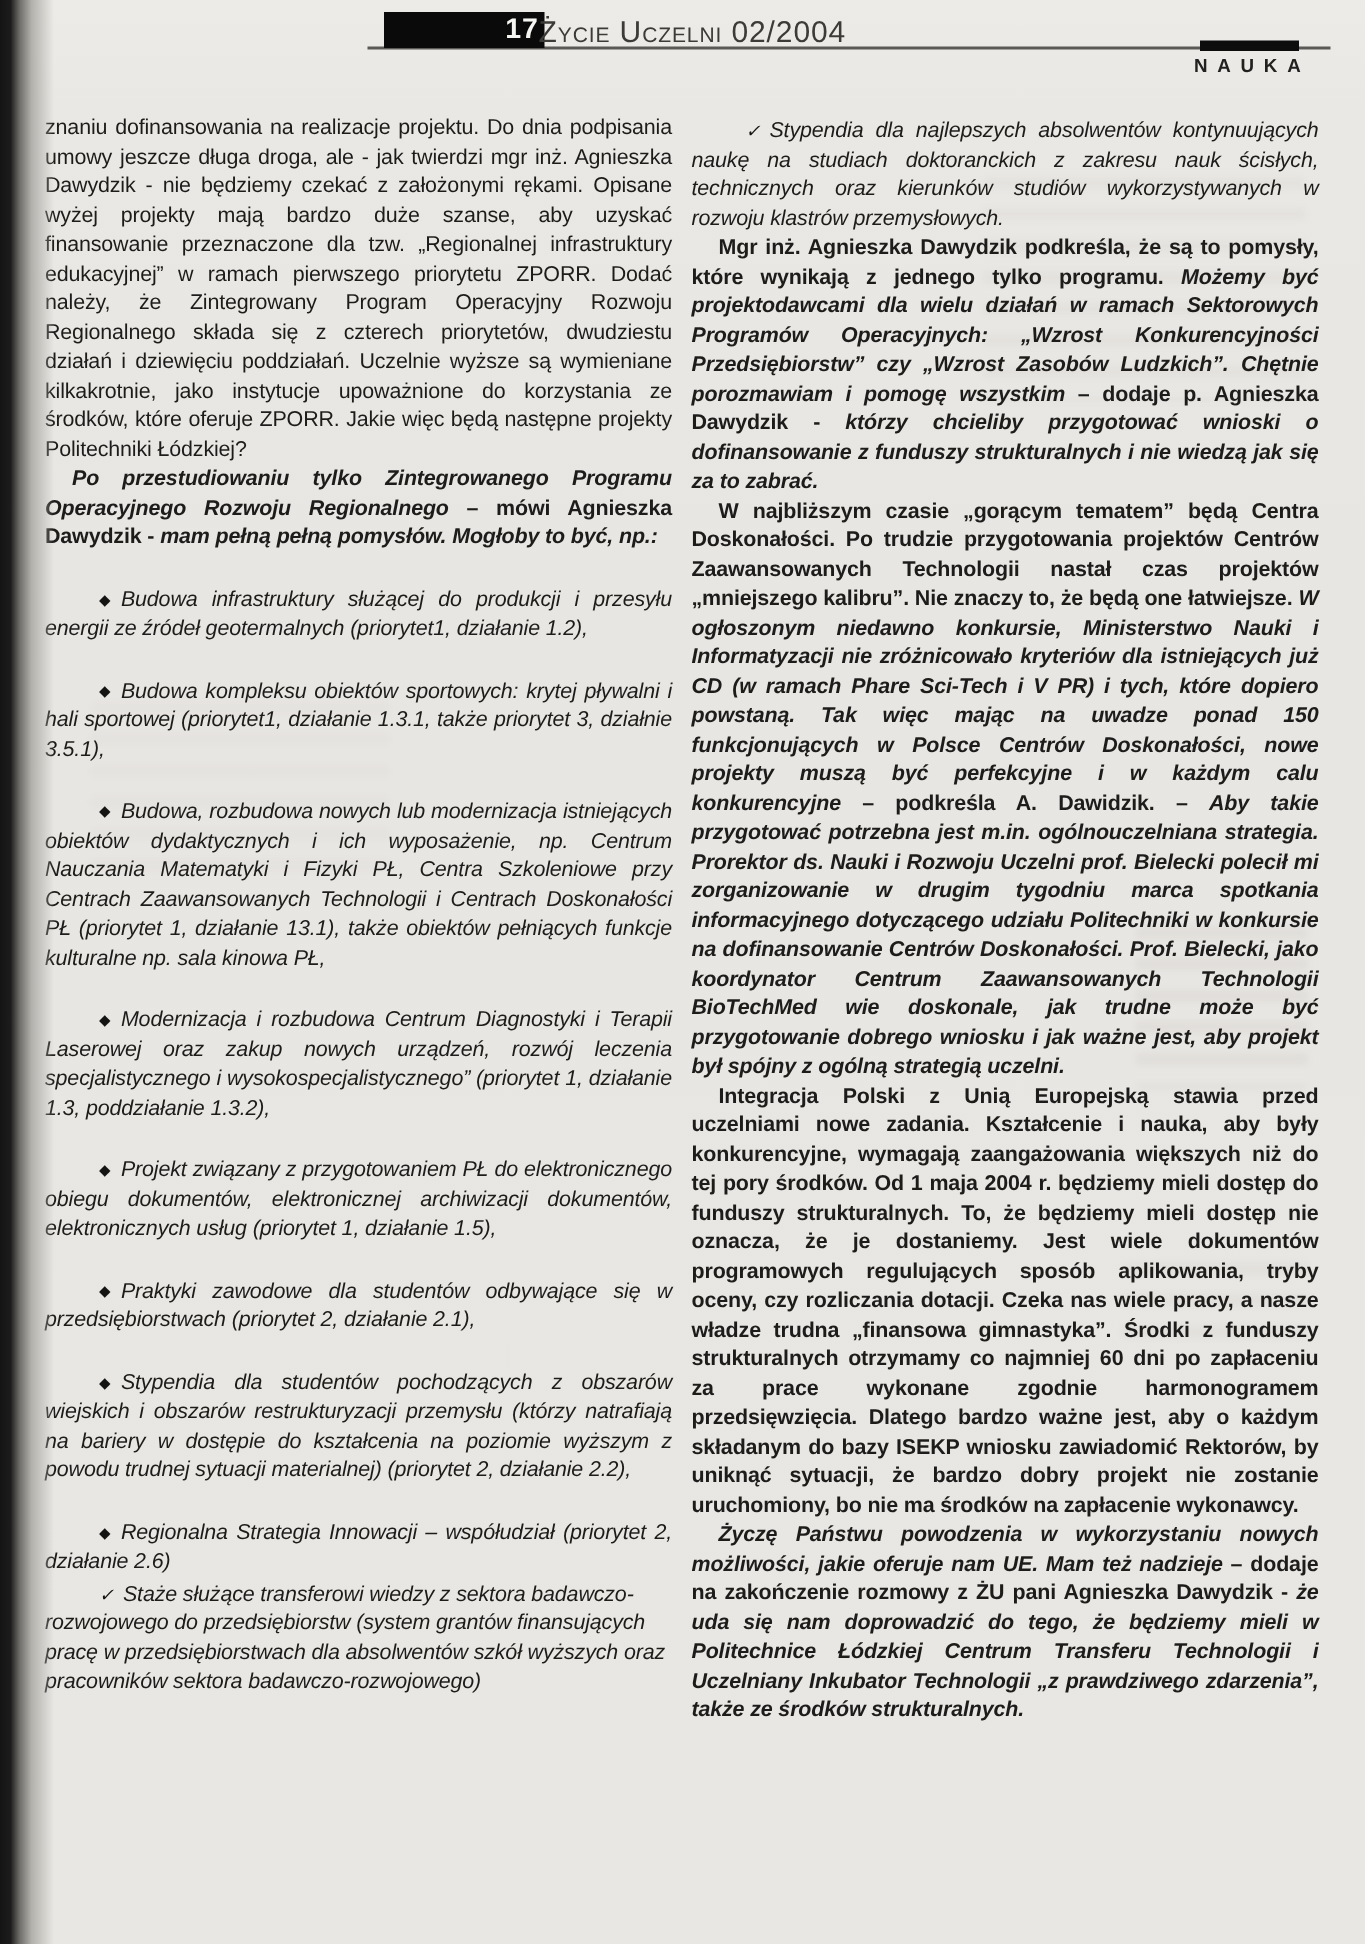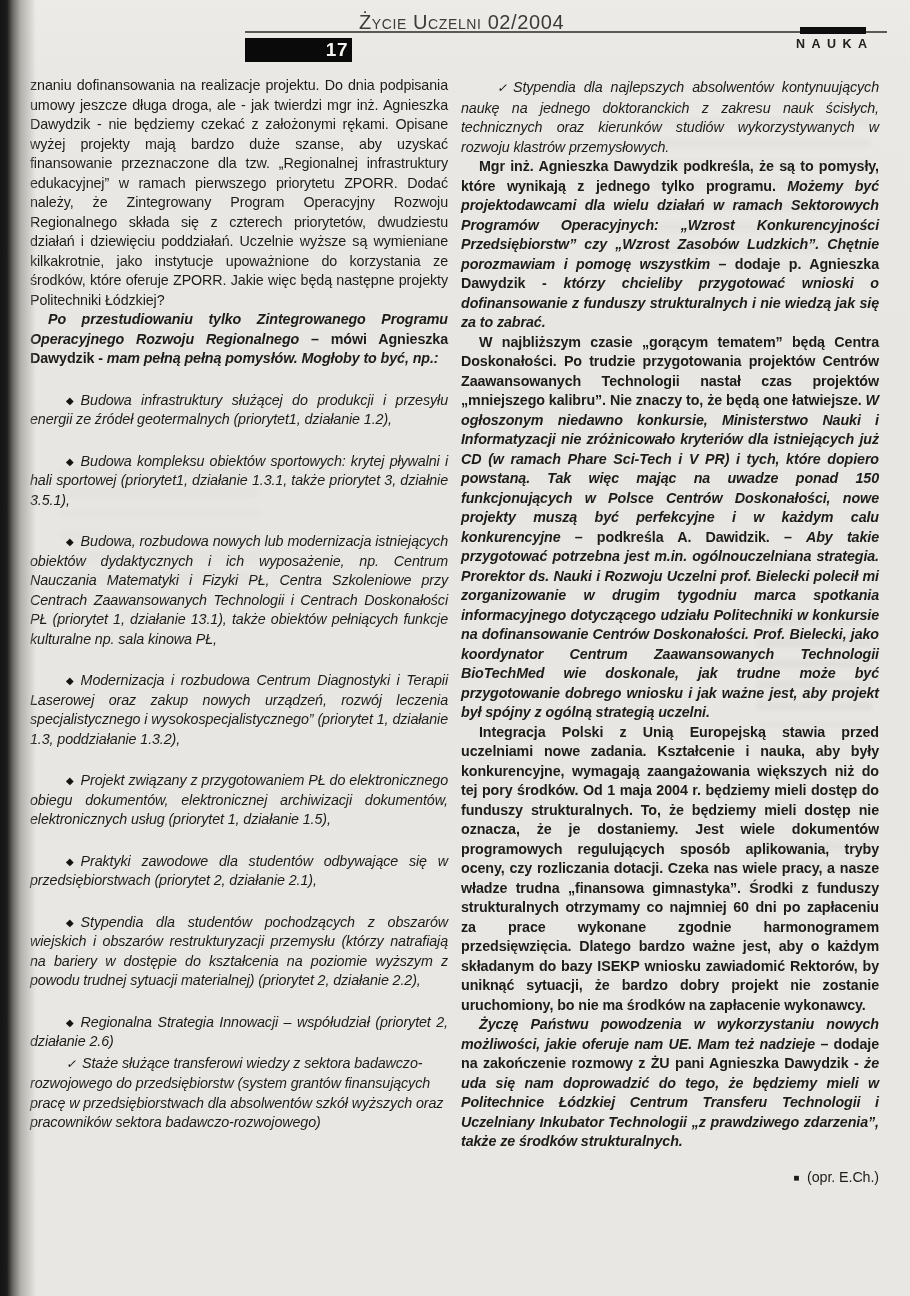--- a/index.html
+++ b/index.html
@@ -15,23 +15,23 @@
     overflow: hidden;
   }
   
   .edge-shadow {
     position: absolute; left: 0; top: 0; width: 36px; height: 100%;
     background: linear-gradient(90deg, #141414 0px, #1c1c1c 7px, #6e6c68 13px, #b3b1ac 21px, rgba(232,230,226,0) 36px);
     z-index: 3;
   }
   
   .pagenum-bar {
-    position: absolute; left: 245px; top: 8px; width: 107px; height: 24px;
+    position: absolute; left: 256px; top: 8px; width: 107px; height: 24px;
     background: #0a0a0a; z-index: 2;
-    display: flex; align-items: center; justify-content: flex-end; margin-top: 30px;
+    display: flex; align-items: center; justify-content: flex-end;
   }
   .pagenum {
     color: #f5f5f2; font-weight: bold; font-size: 19px; padding-right: 4px;
     letter-spacing: 0.5px;
   }
   .mag-title {
     position: absolute; left: 359px; top: 11px; z-index: 2;
     font-variant: small-caps; font-size: 20px; color: #3c3b38; letter-spacing: 0.6px;
   }
   .header-rule {
@@ -104,26 +104,25 @@
         <p class="block bullet"><span class="marker bullet-marker">◆</span><span class="seg i">Budowa kompleksu obiektów sportowych: krytej pływalni i hali sportowej (priorytet1, działanie 1.3.1, także priorytet 3, działnie 3.5.1),</span></p>
         <p class="block bullet"><span class="marker bullet-marker">◆</span><span class="seg i">Budowa, rozbudowa nowych lub modernizacja istniejących obiektów dydaktycznych i ich wyposażenie, np. Centrum Nauczania Matematyki i Fizyki PŁ, Centra Szkoleniowe przy Centrach Zaawansowanych Technologii i Centrach Doskonałości PŁ (priorytet 1, działanie 13.1), także obiektów pełniących funkcje kulturalne np. sala kinowa PŁ,</span></p>
         <p class="block bullet"><span class="marker bullet-marker">◆</span><span class="seg i">Modernizacja i rozbudowa Centrum Diagnostyki i Terapii Laserowej oraz zakup nowych urządzeń, rozwój leczenia specjalistycznego i wysokospecjalistycznego” (priorytet 1, działanie 1.3, poddziałanie 1.3.2),</span></p>
         <p class="block bullet"><span class="marker bullet-marker">◆</span><span class="seg i">Projekt związany z przygotowaniem PŁ do elektronicznego obiegu dokumentów, elektronicznej archiwizacji dokumentów, elektronicznych usług (priorytet 1, działanie 1.5),</span></p>
         <p class="block bullet"><span class="marker bullet-marker">◆</span><span class="seg i">Praktyki zawodowe dla studentów odbywające się w przedsiębiorstwach (priorytet 2, działanie 2.1),</span></p>
         <p class="block bullet"><span class="marker bullet-marker">◆</span><span class="seg i">Stypendia dla studentów pochodzących z obszarów wiejskich i obszarów restrukturyzacji przemysłu (którzy natrafiają na bariery w dostępie do kształcenia na poziomie wyższym z powodu trudnej sytuacji materialnej) (priorytet 2, działanie 2.2),</span></p>
         <p class="block bullet"><span class="marker bullet-marker">◆</span><span class="seg i">Regionalna Strategia Innowacji – współudział (priorytet 2, działanie 2.6)</span></p>
         <p class="block check ragged"><span class="marker check-marker">✓</span><span class="seg i">Staże służące transferowi wiedzy z sektora badawczo-rozwojowego do przedsiębiorstw (system grantów finansujących pracę w przedsiębiorstwach dla absolwentów szkół wyższych oraz pracowników sektora badawczo-rozwojowego)</span></p>
       </div>
     <div class="col" id="col-1">
-        <p class="block check"><span class="marker check-marker">✓</span><span class="seg i">Stypendia dla najlepszych absolwentów kontynuujących naukę na jednego doktoranckich z zakresu nauk ścisłych, technicznych oraz kierunków studiów wykorzystywanych w rozwoju klastrów przemysłowych.</span></p>
+        <p class="block check"><span class="marker check-marker">✓</span><span class="seg i">Stypendia dla najlepszych absolwentów kontynuujących naukę na studiach doktoranckich z zakresu nauk ścisłych, technicznych oraz kierunków studiów wykorzystywanych w rozwoju klastrów przemysłowych.</span></p>
         <p class="block paragraph indent"><span class="seg r">Mgr inż. Agnieszka Dawydzik podkreśla, że są to pomysły, które wynikają z jednego tylko programu. </span><span class="seg i">Możemy być projektodawcami dla wielu działań w ramach Sektorowych Programów Operacyjnych: „Wzrost Konkurencyjności Przedsiębiorstw” czy „Wzrost Zasobów Ludzkich”. Chętnie porozmawiam i pomogę wszystkim</span><span class="seg r"> – dodaje p. Agnieszka Dawydzik - </span><span class="seg i">którzy chcieliby przygotować wnioski o dofinansowanie z funduszy strukturalnych i nie wiedzą jak się za to zabrać.</span></p>
         <p class="block paragraph indent"><span class="seg r">W najbliższym czasie „gorącym tematem” będą Centra Doskonałości. Po trudzie przygotowania projektów Centrów Zaawansowanych Technologii nastał czas projektów „mniejszego kalibru”. Nie znaczy to, że będą one łatwiejsze. </span><span class="seg i">W ogłoszonym niedawno konkursie, Ministerstwo Nauki i Informatyzacji nie zróżnicowało kryteriów dla istniejących już CD (w ramach Phare Sci-Tech i V PR) i tych, które dopiero powstaną. Tak więc mając na uwadze ponad 150 funkcjonujących w Polsce Centrów Doskonałości, nowe projekty muszą być perfekcyjne i w każdym calu konkurencyjne</span><span class="seg r"> – podkreśla A. Dawidzik. – </span><span class="seg i">Aby takie przygotować potrzebna jest m.in. ogólnouczelniana strategia. Prorektor ds. Nauki i Rozwoju Uczelni prof. Bielecki polecił mi zorganizowanie w drugim tygodniu marca spotkania informacyjnego dotyczącego udziału Politechniki w konkursie na dofinansowanie Centrów Doskonałości. Prof. Bielecki, jako koordynator Centrum Zaawansowanych Technologii BioTechMed wie doskonale, jak trudne może być przygotowanie dobrego wniosku i jak ważne jest, aby projekt był spójny z ogólną strategią uczelni.</span></p>
         <p class="block paragraph indent"><span class="seg r">Integracja Polski z Unią Europejską stawia przed uczelniami nowe zadania. Kształcenie i nauka, aby były konkurencyjne, wymagają zaangażowania większych niż do tej pory środków. Od 1 maja 2004 r. będziemy mieli dostęp do funduszy strukturalnych. To, że będziemy mieli dostęp nie oznacza, że je dostaniemy. Jest wiele dokumentów programowych regulujących sposób aplikowania, tryby oceny, czy rozliczania dotacji. Czeka nas wiele pracy, a nasze władze trudna „finansowa gimnastyka”. Środki z funduszy strukturalnych otrzymamy co najmniej 60 dni po zapłaceniu za prace wykonane zgodnie harmonogramem przedsięwzięcia. Dlatego bardzo ważne jest, aby o każdym składanym do bazy ISEKP wniosku zawiadomić Rektorów, by uniknąć sytuacji, że bardzo dobry projekt nie zostanie uruchomiony, bo nie ma środków na zapłacenie wykonawcy.</span></p>
         <p class="block paragraph indent"><span class="seg i">Życzę Państwu powodzenia w wykorzystaniu nowych możliwości, jakie oferuje nam UE. Mam też nadzieje</span><span class="seg r"> – dodaje na zakończenie rozmowy z ŻU pani Agnieszka Dawydzik - </span><span class="seg i">że uda się nam doprowadzić do tego, że będziemy mieli w Politechnice Łódzkiej Centrum Transferu Technologii i Uczelniany Inkubator Technologii „z prawdziwego zdarzenia”, także ze środków strukturalnych.</span></p>
-        <p class="block signoff"><span class="marker signoff-marker">■</span><span class="seg r">(opr. E.Ch.)</span></p>
       </div>
   </main>
 
   <div class="smudge smudge-1"></div>
   <div class="smudge smudge-2"></div>
   <div class="smudge smudge-3"></div>
   <div class="smudge smudge-4"></div>
 </div>
 
 </body></html>

